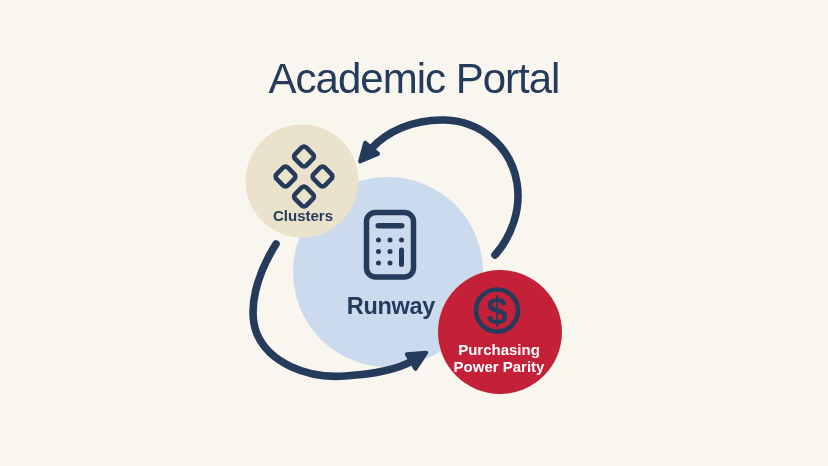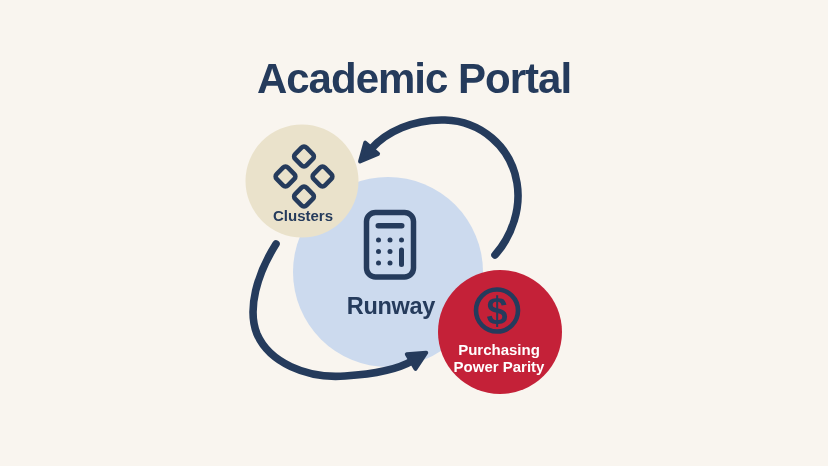--- a/index.html
+++ b/index.html
@@ -7,21 +7,21 @@
     --runway-fill:#CCDAEE; --ppp-fill:#C42138; --ppp-text:#FFFFFF;
   }
   html,body{margin:0;padding:0;}
   body{
     width:828px;height:466px;background:var(--background);
     font-family:"Liberation Sans","DejaVu Sans",sans-serif;overflow:hidden;
   }
   .stage{position:relative;width:828px;height:466px;}
   h1.title{
     position:absolute;top:57px;left:0;width:100%;margin:0;
-    text-align:center;font-size:42px;font-weight:bold;letter-spacing:-1px;
+    text-align:center;font-size:42px;font-weight:normal;letter-spacing:-1px;
     color:var(--ink);line-height:1.05;
   }
   svg.diagram{position:absolute;left:0;top:0;}
   .circle-clusters{fill:var(--clusters-fill);}
   .circle-runway{fill:var(--runway-fill);}
   .circle-ppp{fill:var(--ppp-fill);}
   .ink-stroke{stroke:var(--ink);fill:none;}
   .ink-fill{fill:var(--ink);}
   .arrow{stroke:var(--ink);fill:none;stroke-width:7.6;stroke-linecap:round;}
   .node-label{fill:var(--ink);font-weight:bold;}

